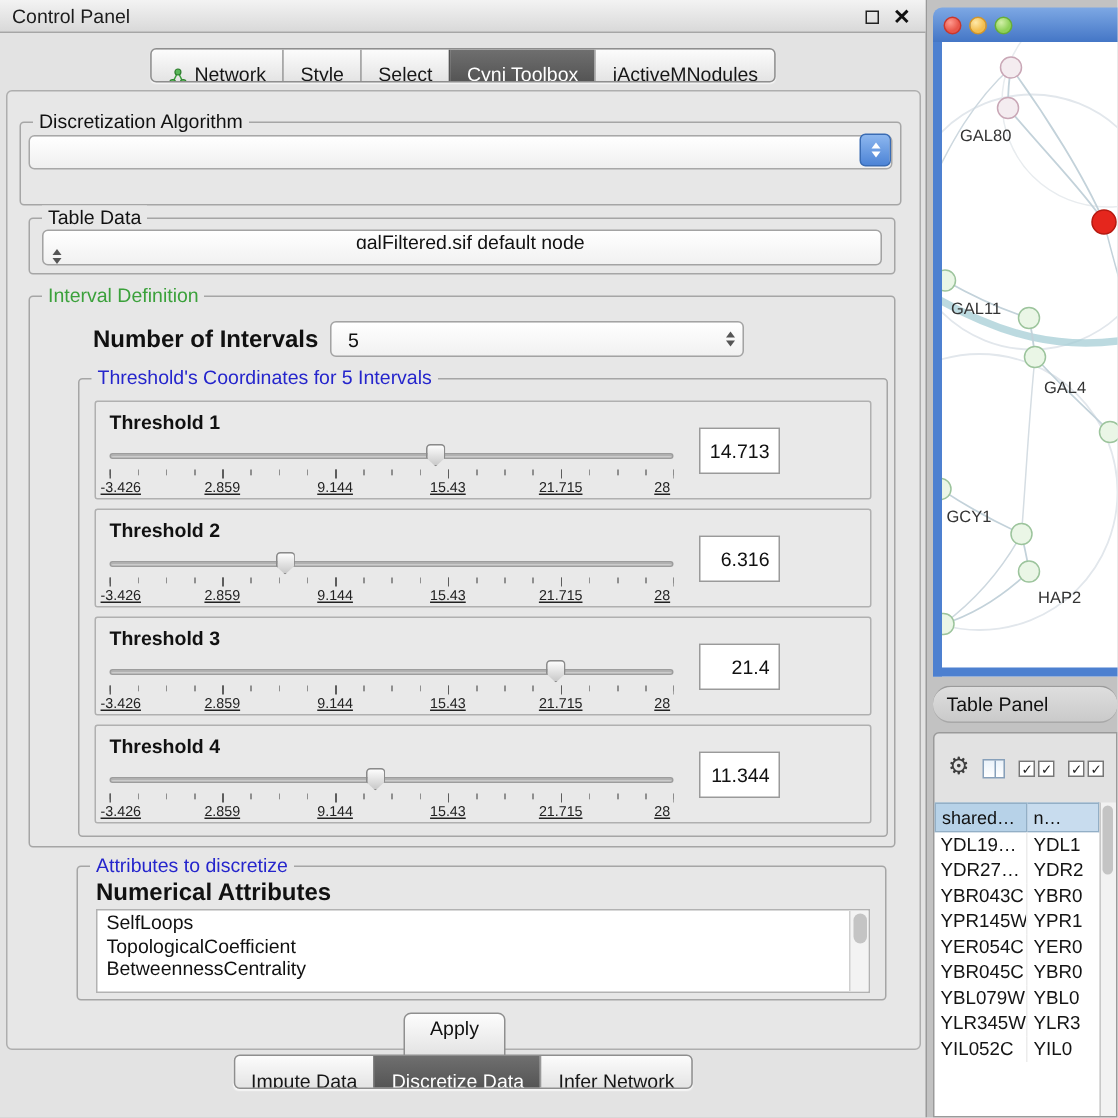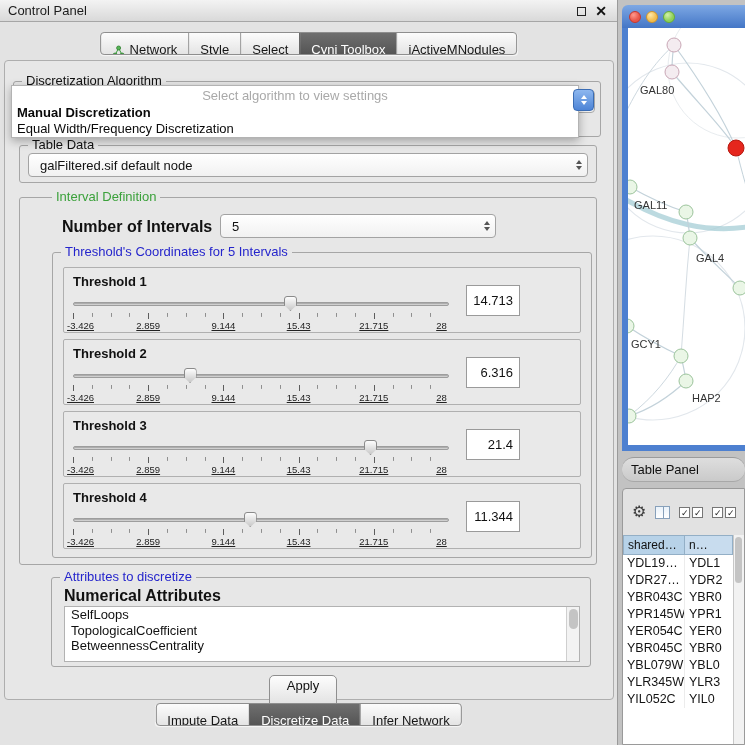--- a/index.html
+++ b/index.html
@@ -26,21 +26,21 @@
   .tab:first-child { border-left:none; }
   .tab.selected { background:linear-gradient(#6f6f6f,#474747); color:#fff; border-left-color:#555; }
 
   .net-icon { display:inline-block; width:13px; height:13px; }
 
   
   .main-panel { position:absolute; left:4px; top:60px; width:610px; height:640px; background:#e7e7e7; border:1px solid #aeaeae; border-radius:4px; }
 
   .group { position:absolute; border:1px solid #a6a6a6; border-radius:3px; background:transparent; }
   .gtitle { position:absolute; top:-9px; left:8px; background:#e7e7e7; padding:0 4px; font-size:13px; line-height:16px; white-space:nowrap; }
-  .gtitle.green { color:#3ba13b;margin-left:24px; }
+  .gtitle.green { color:#3ba13b; }
   .gtitle.blue  { color:#2525cc; }
 
   
   .algo-combo { position:absolute; left:14px; top:29px; width:576px; height:23px; background:linear-gradient(#ffffff,#f0f0f0); border:1px solid #a8a8a8; border-radius:4px; z-index:1; }
   .combo-arrows-blue { position:absolute; left:568px; top:28px; width:21px; height:22px; border-radius:4px; background:linear-gradient(#8db7ef,#4d84d6); border:1px solid #3a6cb4; display:flex; flex-direction:column; align-items:center; justify-content:center; z-index:8; }
   .tri-up-w { width:0; height:0; border-left:3.5px solid transparent; border-right:3.5px solid transparent; border-bottom:4.5px solid #fff; margin-bottom:2px; }
   .tri-dn-w { width:0; height:0; border-left:3.5px solid transparent; border-right:3.5px solid transparent; border-top:4.5px solid #fff; }
 
   
   .algo-popup { position:absolute; left:6px; top:24px; width:568px; height:53px; background:#fff; border:1px solid #b3b3b3; box-shadow:0 3px 9px rgba(0,0,0,.3); z-index:5; }
@@ -156,29 +156,24 @@
   <div class="main-panel">
 
     <div class="group" style="left:8px; top:20px; width:588px; height:56px;">
       <span class="gtitle">Discretization Algorithm</span>
     </div>
     <div class="algo-combo"></div>
     <div class="combo-arrows-blue">
       <span class="tri-up-w"></span>
         <span class="tri-dn-w"></span>
     </div>
-    <div class="algo-popup">
-      <div class="popup-placeholder">Select algorithm to view settings</div>
-      <div class="popup-item bold">Manual Discretization</div>
-      <div class="popup-item">Equal Width/Frequency Discretization</div>
-    </div>
 
     <div class="group" style="left:14px; top:84px; width:578px; height:38px;">
       <span class="gtitle">Table Data</span>
-      <div class="combo" style="left:8px; top:7px; right:8px; height:24px;">
+      <div class="combo" style="left:8px; top:7px; right:8px; height:24px;flex-direction:column;">
         <span class="combo-text">galFiltered.sif default node</span>
         <span class="combo-arrows">
             <span class="tri-up"></span>
             <span class="tri-dn"></span>
           </span>
       </div>
     </div>
 
     <div class="group" style="left:14px; top:136px; width:578px; height:368px;">
       <span class="gtitle green">Interval Definition</span>

